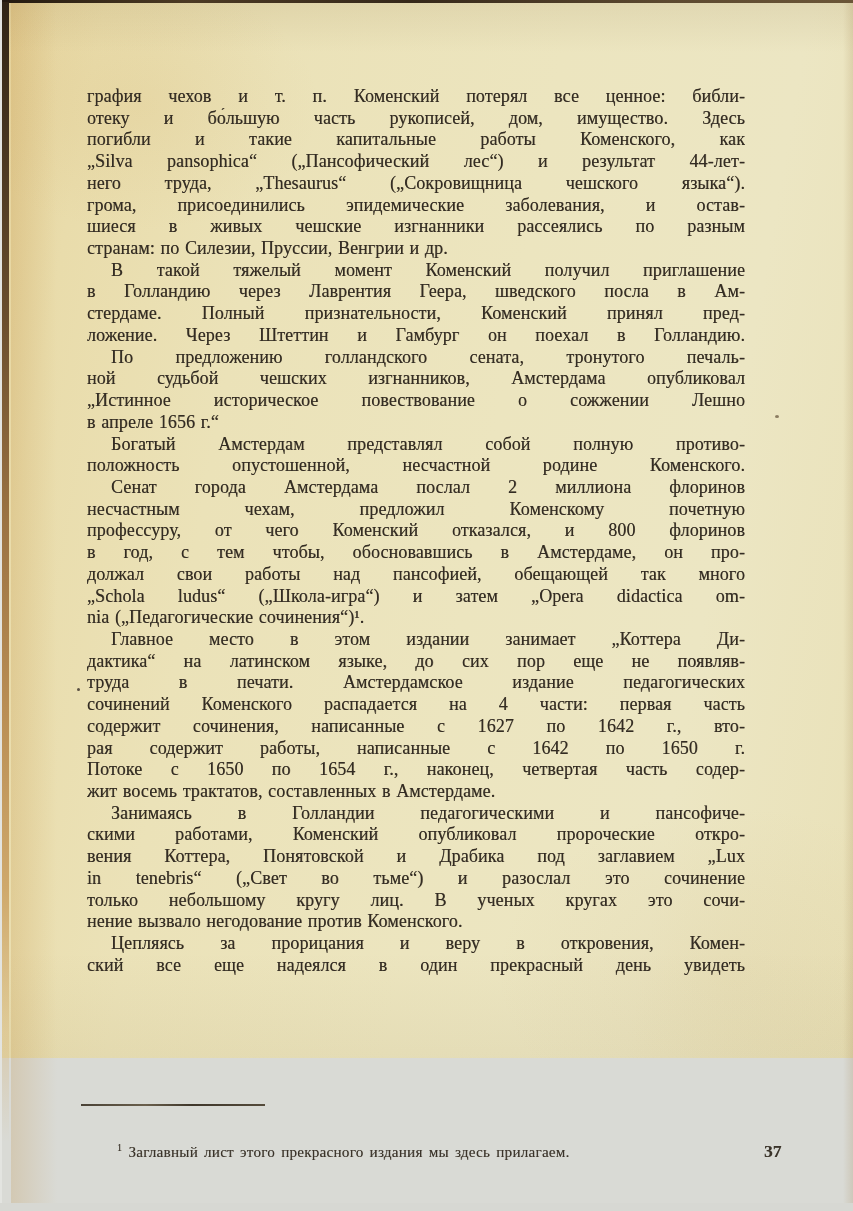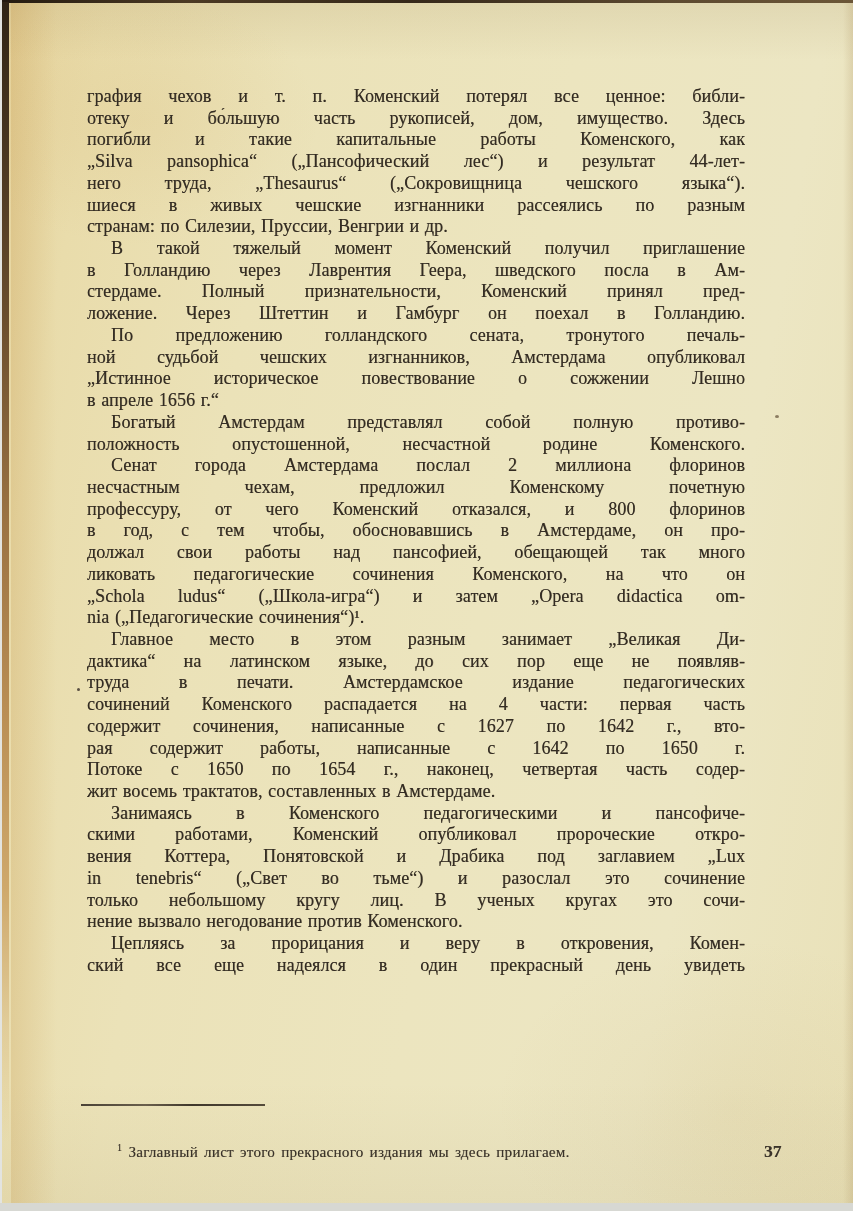--- a/index.html
+++ b/index.html
@@ -4,21 +4,21 @@
 <style>
   html, body { margin:0; padding:0; }
   body {
     width:853px; height:1211px;
     background:#d9dad5;
     overflow:hidden;
     position:relative;
     font-family:"Liberation Serif","DejaVu Serif",serif;
   }
   .page {
-    position:absolute; left:2px; top:0; width:851px; height:1203px;
+    position:absolute; left:2px; top:0; width:851px; height:1058px;
     background-image:
       radial-gradient(260px 180px at 16% 10%, rgba(205,165,90,0.12), rgba(205,165,90,0) 70%),
       radial-gradient(340px 240px at 86% 92%, rgba(190,160,100,0.10), rgba(190,160,100,0) 70%),
       linear-gradient(100deg, #e5d29b 0%, #e9dcab 10%, #ebe2b8 28%, #ece5bf 55%, #ece6c3 78%, #e9e1b8 100%);
   }
   .page::before {
     content:""; position:absolute; inset:0;
     background:linear-gradient(180deg, rgba(120,90,40,0.10), rgba(0,0,0,0) 5%, rgba(0,0,0,0) 90%, rgba(140,120,70,0.08));
   }
   .edge-top {
@@ -93,20 +93,21 @@
 
   <div class="textblock" id="text-block">
       <div class="para">
         <div class="line">графия чехов и т. п. Коменский потерял все ценное: библи-</div>
         <div class="line">отеку и бо́льшую часть рукописей, дом, имущество. Здесь</div>
         <div class="line">погибли и такие капитальные работы Коменского, как</div>
         <div class="line">„Silva pansophica“ („Пансофический лес“) и результат 44-лет-</div>
         <div class="line">него труда, „Thesaurus“ („Сокровищница чешского языка“).</div>
       </div>
       <div class="para">
+        <div class="line">грома, присоединились эпидемические заболевания, и остав-</div>
         <div class="line">шиеся в живых чешские изгнанники рассеялись по разным</div>
         <div class="line nj">странам: по Силезии, Пруссии, Венгрии и др.</div>
       </div>
       <div class="para">
         <div class="line ind">В такой тяжелый момент Коменский получил приглашение</div>
         <div class="line">в Голландию через Лаврентия Геера, шведского посла в Ам-</div>
         <div class="line">стердаме. Полный признательности, Коменский принял пред-</div>
         <div class="line">ложение. Через Штеттин и Гамбург он поехал в Голландию.</div>
       </div>
       <div class="para">
@@ -118,36 +119,35 @@
       <div class="para">
         <div class="line ind">Богатый Амстердам представлял собой полную противо-</div>
         <div class="line">положность опустошенной, несчастной родине Коменского.</div>
       </div>
       <div class="para">
         <div class="line ind">Сенат города Амстердама послал 2 миллиона флоринов</div>
         <div class="line">несчастным чехам, предложил Коменскому почетную</div>
         <div class="line">профессуру, от чего Коменский отказался, и 800 флоринов</div>
         <div class="line">в год, с тем чтобы, обосновавшись в Амстердаме, он про-</div>
         <div class="line">должал свои работы над пансофией, обещающей так много</div>
-        <div class="line">ликовать педагогические сочинения Коменского, на что он</div>
         <div class="line">„Schola ludus“ („Школа-игра“) и затем „Opera didactica om-</div>
         <div class="line nj">nia („Педагогические сочинения“)¹.</div>
       </div>
       <div class="para">
-        <div class="line ind">Главное место в этом разным занимает „Великая Ди-</div>
+        <div class="line ind">Главное место в этом издании занимает „Коттера Ди-</div>
         <div class="line">дактика“ на латинском языке, до сих пор еще не появляв-</div>
         <div class="line">труда в печати. Амстердамское издание педагогических</div>
         <div class="line">сочинений Коменского распадается на 4 части: первая часть</div>
         <div class="line">содержит сочинения, написанные с 1627 по 1642 г., вто-</div>
         <div class="line">рая содержит работы, написанные с 1642 по 1650 г.</div>
         <div class="line">Потоке с 1650 по 1654 г., наконец, четвертая часть содер-</div>
         <div class="line nj">жит восемь трактатов, составленных в Амстердаме.</div>
       </div>
       <div class="para">
-        <div class="line ind">Занимаясь в Коменского педагогическими и пансофиче-</div>
+        <div class="line ind">Занимаясь в Голландии педагогическими и пансофиче-</div>
         <div class="line">скими работами, Коменский опубликовал пророческие откро-</div>
         <div class="line">вения Коттера, Понятовской и Драбика под заглавием „Lux</div>
         <div class="line">in tenebris“ („Свет во тьме“) и разослал это сочинение</div>
         <div class="line">только небольшому кругу лиц. В ученых кругах это сочи-</div>
         <div class="line nj">нение вызвало негодование против Коменского.</div>
       </div>
       <div class="para">
         <div class="line ind">Цепляясь за прорицания и веру в откровения, Комен-</div>
         <div class="line">ский все еще надеялся в один прекрасный день увидеть</div>
       </div>

